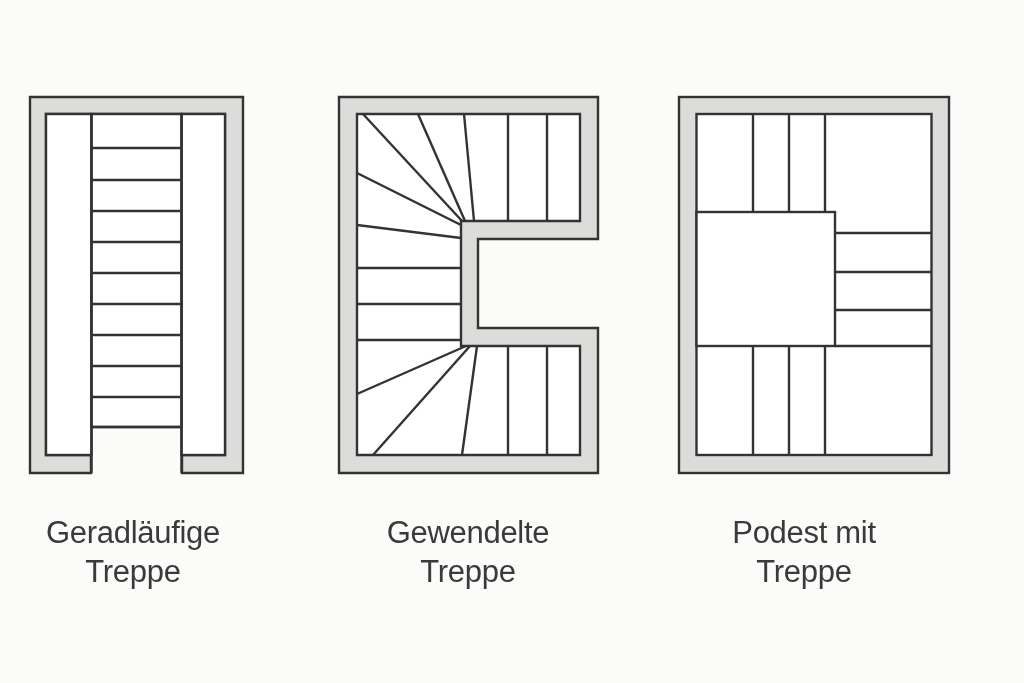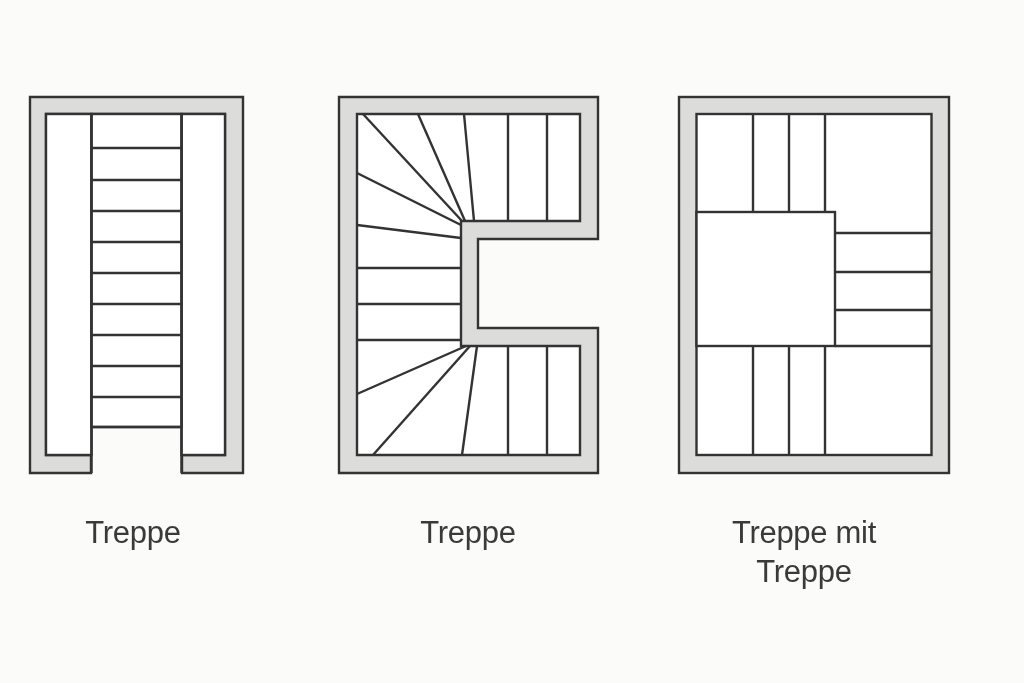--- a/index.html
+++ b/index.html
@@ -110,21 +110,23 @@
 
     <g>
       <line x1="753" y1="346" x2="753" y2="455"></line>
       <line x1="789" y1="346" x2="789" y2="455"></line>
       <line x1="825" y1="346" x2="825" y2="455"></line>
     </g>
   </g>
 </svg>
 
 <div class="label" style="left:16px; top:513px; width:234px;">
+  <span>Geradläufige</span>
   <span>Treppe</span>
 </div>
 <div class="label" style="left:348px; top:513px; width:240px;">
+  <span>Gewendelte</span>
   <span>Treppe</span>
 </div>
 <div class="label" style="left:686px; top:513px; width:236px;">
-  <span>Treppe mit</span>
+  <span>Podest mit</span>
   <span>Treppe</span>
 </div>
 
 </body></html>

